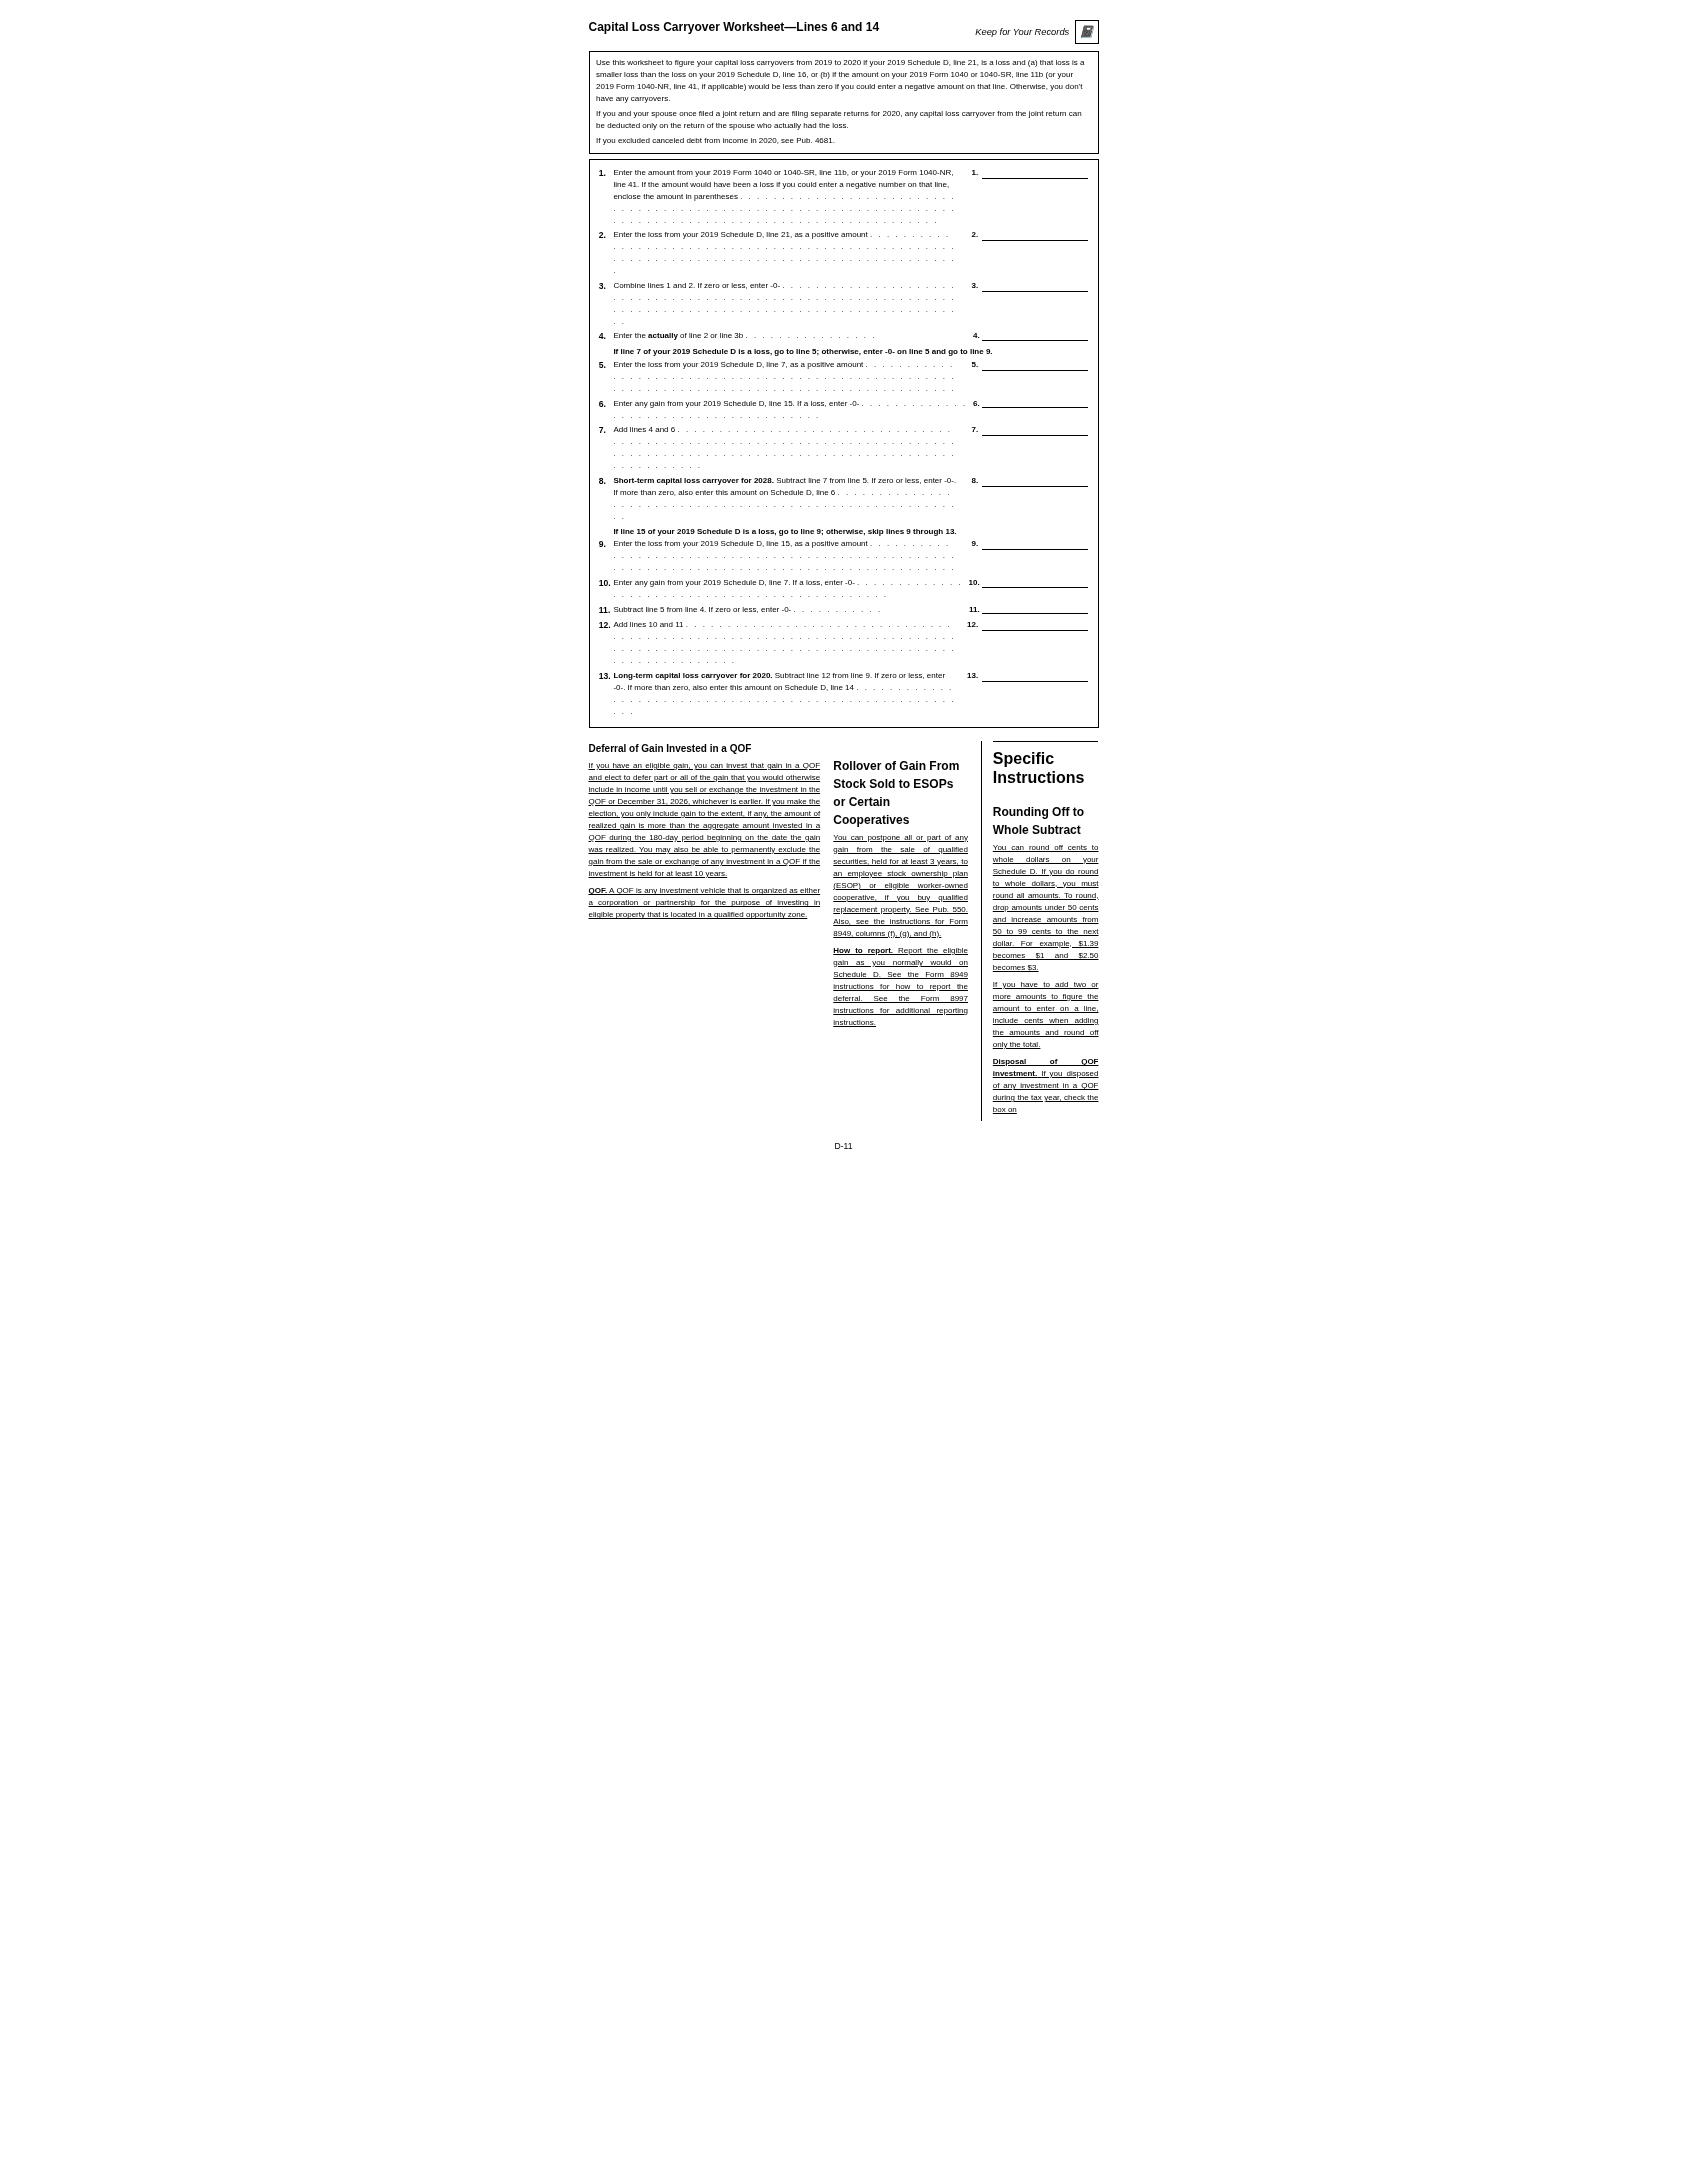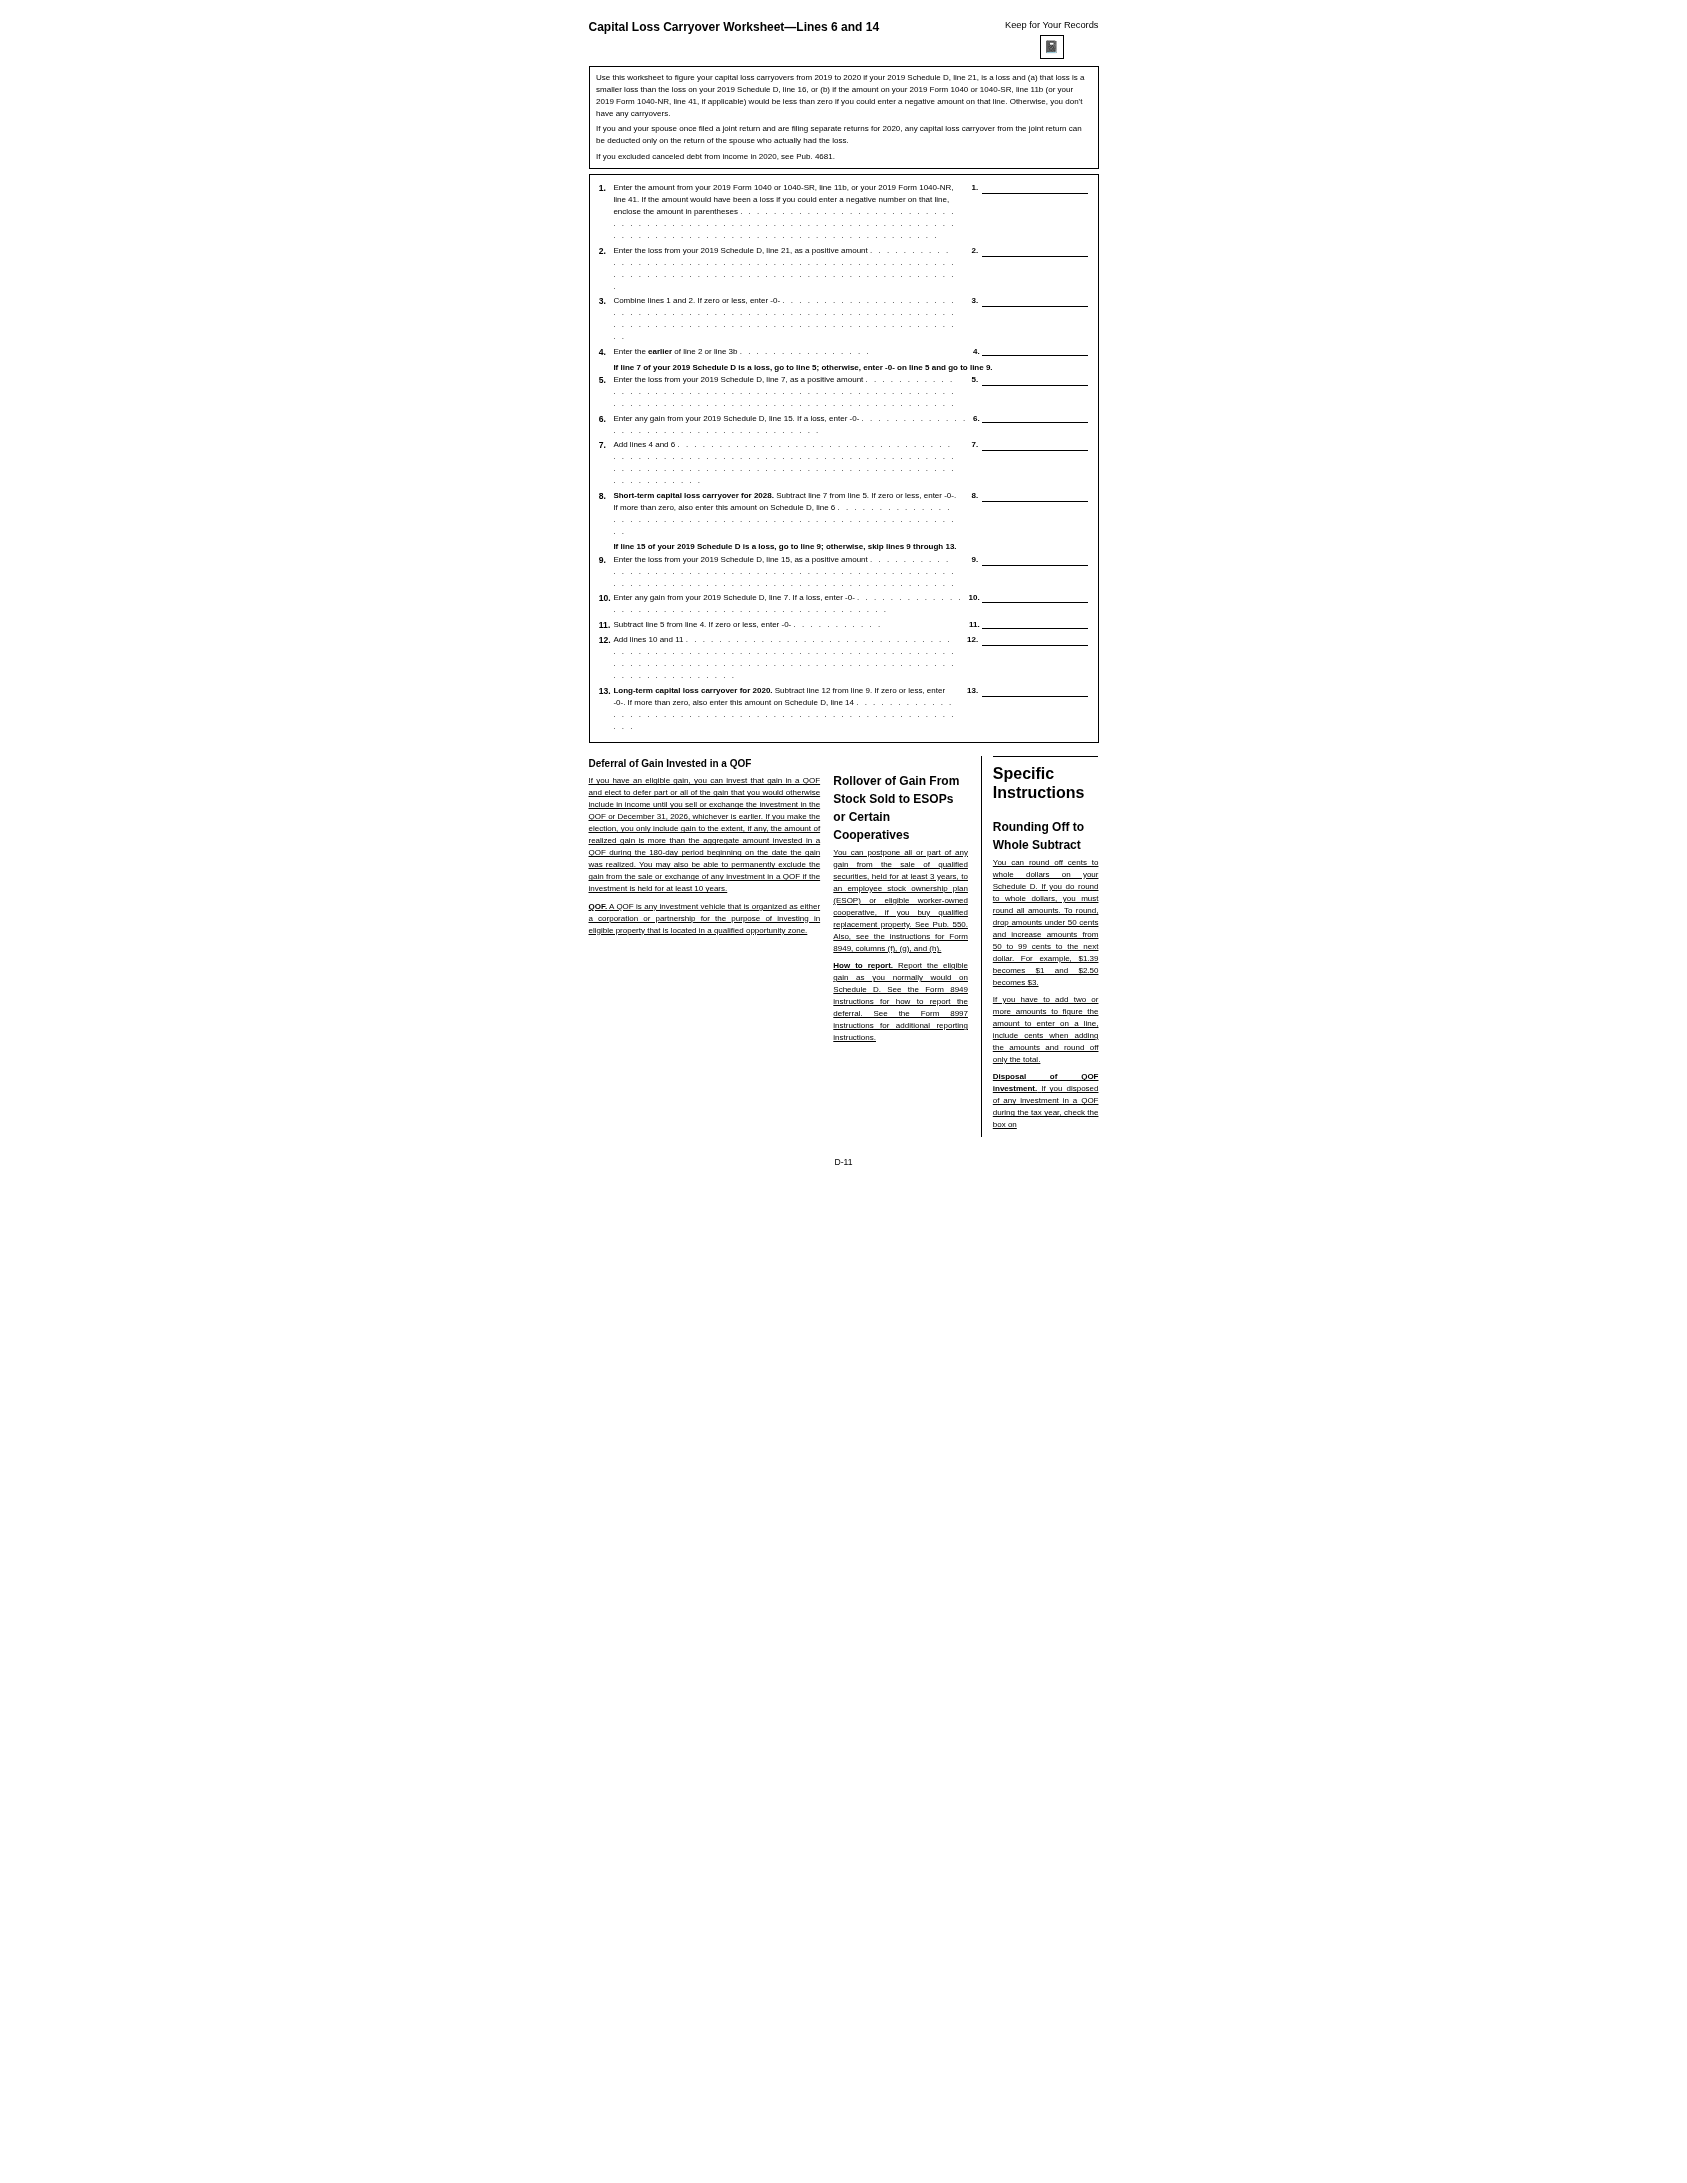--- a/index.html
+++ b/index.html
@@ -18,25 +18,25 @@
       display: flex;
       justify-content: space-between;
       align-items: flex-start;
       margin-bottom: 6.6px;
     }
     .page-header-title {
       font-size: 12px;
       font-weight: bold;
     }
     .page-header-right {
+      font-style: italic;
       font-size: 9.3px;
       display: flex;
       align-items: center;
       gap: 5.3px;
-      flex-direction: column;
     }
     .notebook-icon {
       width: 24px;
       height: 24px;
       border: 1.3px solid #000;
       display: flex;
       align-items: center;
       justify-content: center;
       font-size: 12px;
       font-weight: bold;
@@ -209,21 +209,21 @@
     <span class="ws-num"><b>3.</b></span>
     <span class="ws-text">Combine lines 1 and 2. If zero or less, enter -0-
       <span style="letter-spacing:2px;"> . . . . . . . . . . . . . . . . . . . . . . . . . . . . . . . . . . . . . . . . . . . . . . . . . . . . . . . . . . . . . . . . . . . . . . . . . . . . . . . . . . . . . . . . . . . . . . . . . . . . . . . . .</span>
     </span>
     <span class="ws-line-num">3.</span>
     <div class="ws-input"></div>
   </div>
 
   <div class="ws-row">
     <span class="ws-num"><b>4.</b></span>
-    <span class="ws-text">Enter the <b>earlier</b> of line 2 or line 3b
+    <span class="ws-text">Enter the <b>actually</b> of line 2 or line 3b
       <span style="letter-spacing:2px;"> . . . . . . . . . . . . . . . .</span>
     </span>
     <span style="font-weight:bold; font-size:8px; margin-right:2.6px;">4.</span>
     <div class="ws-inline-input"></div>
   </div>
 
   <div class="ws-note">If line 7 of your 2019 Schedule D is a loss, go to line 5; otherwise, enter -0- on line 5 and go to line 9.</div>
 
   <div class="ws-row">
     <span class="ws-num"><b>5.</b></span>

